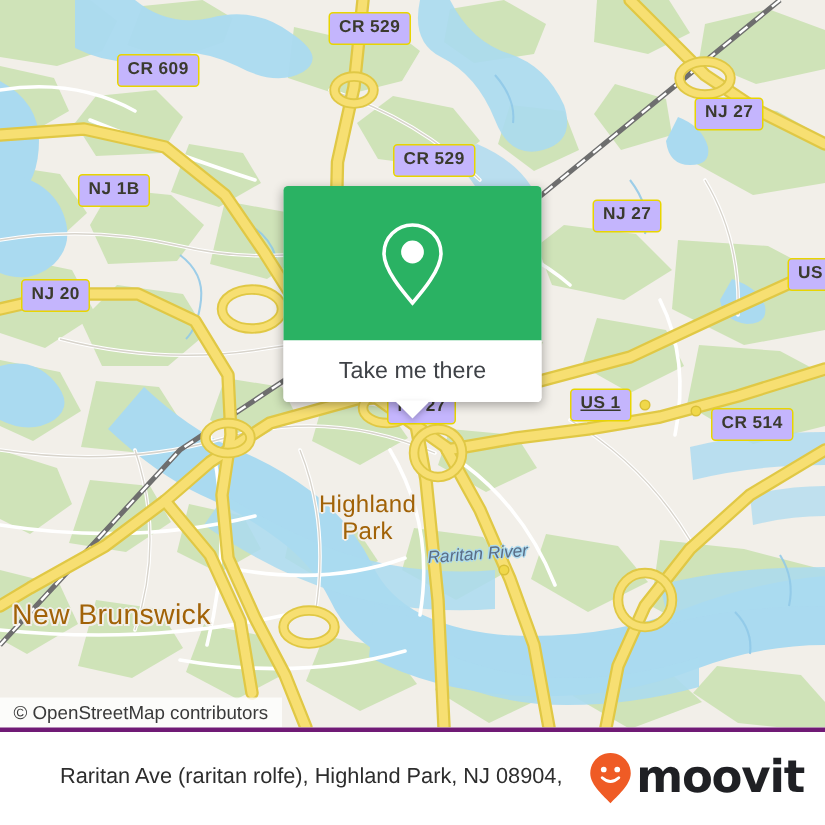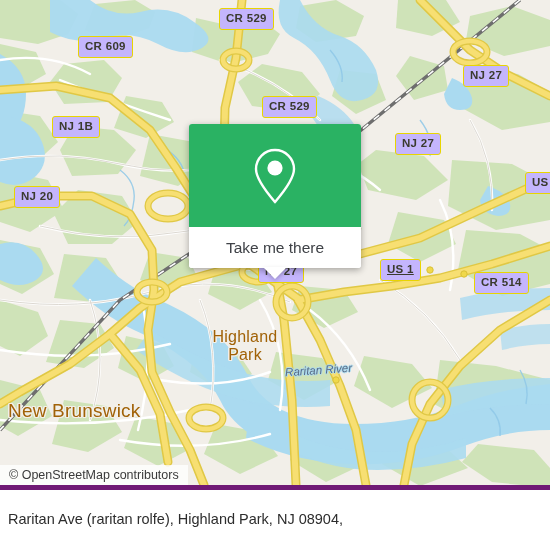--- a/index.html
+++ b/index.html
@@ -119,24 +119,24 @@
     z-index: 30;
     white-space: nowrap;
   }
 
   
   #footer {
     position: absolute;
     left: 0; top: 485px;
     width: 550px; height: 65px;
     background: #ffffff;
-    border-top: 5px solid #701a75;
+    border-top: 3px solid #701a75;
     display: flex;
     align-items: center;
-    padding: 0 14px 0 8px;
+    padding: 0 14px 0 40px;
     z-index: 50;
   }
   #footer-text {
     flex: 1;
     color: #2d2d2d;
     font-size: 14.5px;
     line-height: 1.45;
     font-family: "Liberation Sans", sans-serif;
   }
   #brand {
@@ -383,15 +383,24 @@
         <span>Take me there</span>
       </div>
       <div id="popup-tip"></div>
     </div>
   </div>
 
   <div id="footer">
     <div id="footer-text">
       <div>Raritan Ave (raritan rolfe), Highland Park, NJ 08904,</div>
     </div>
+    <div id="brand">
+      <svg width="30" height="36" viewBox="0 0 30 36">
+        <path d="M15 1 C7.5 1 1.5 7 1.5 14.5 C1.5 22.5 11 30 15 34.5 C19 30 28.5 22.5 28.5 14.5 C28.5 7 22.5 1 15 1 Z" fill="#ef5b25"></path>
+        <circle cx="10.5" cy="12" r="1.9" fill="#ffffff"></circle>
+        <circle cx="19.5" cy="12" r="1.9" fill="#ffffff"></circle>
+        <path d="M9.5 17.5 q5.5 5 11 0" stroke="#ffffff" stroke-width="2" fill="none" stroke-linecap="round"></path>
+      </svg>
+      <span id="brand-wordmark">moovit</span>
+    </div>
   </div>
 
 </div>
 
 </body></html>

